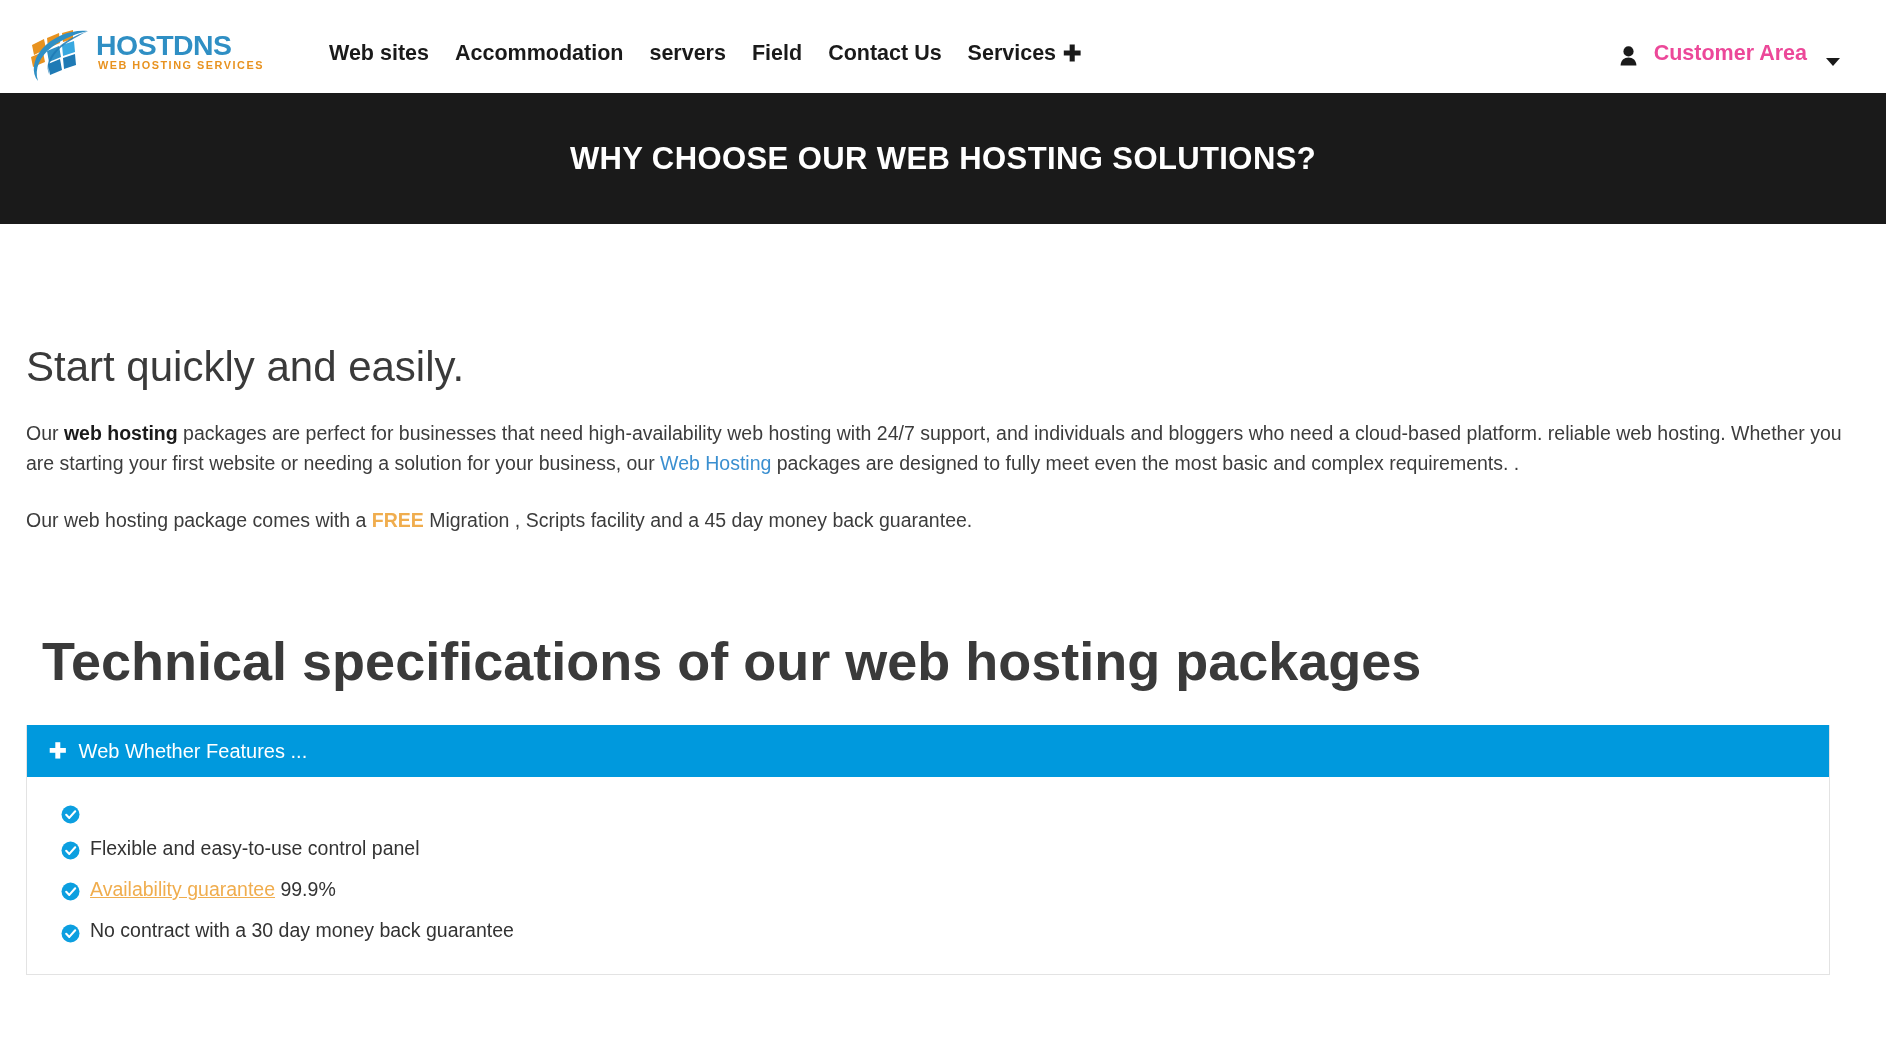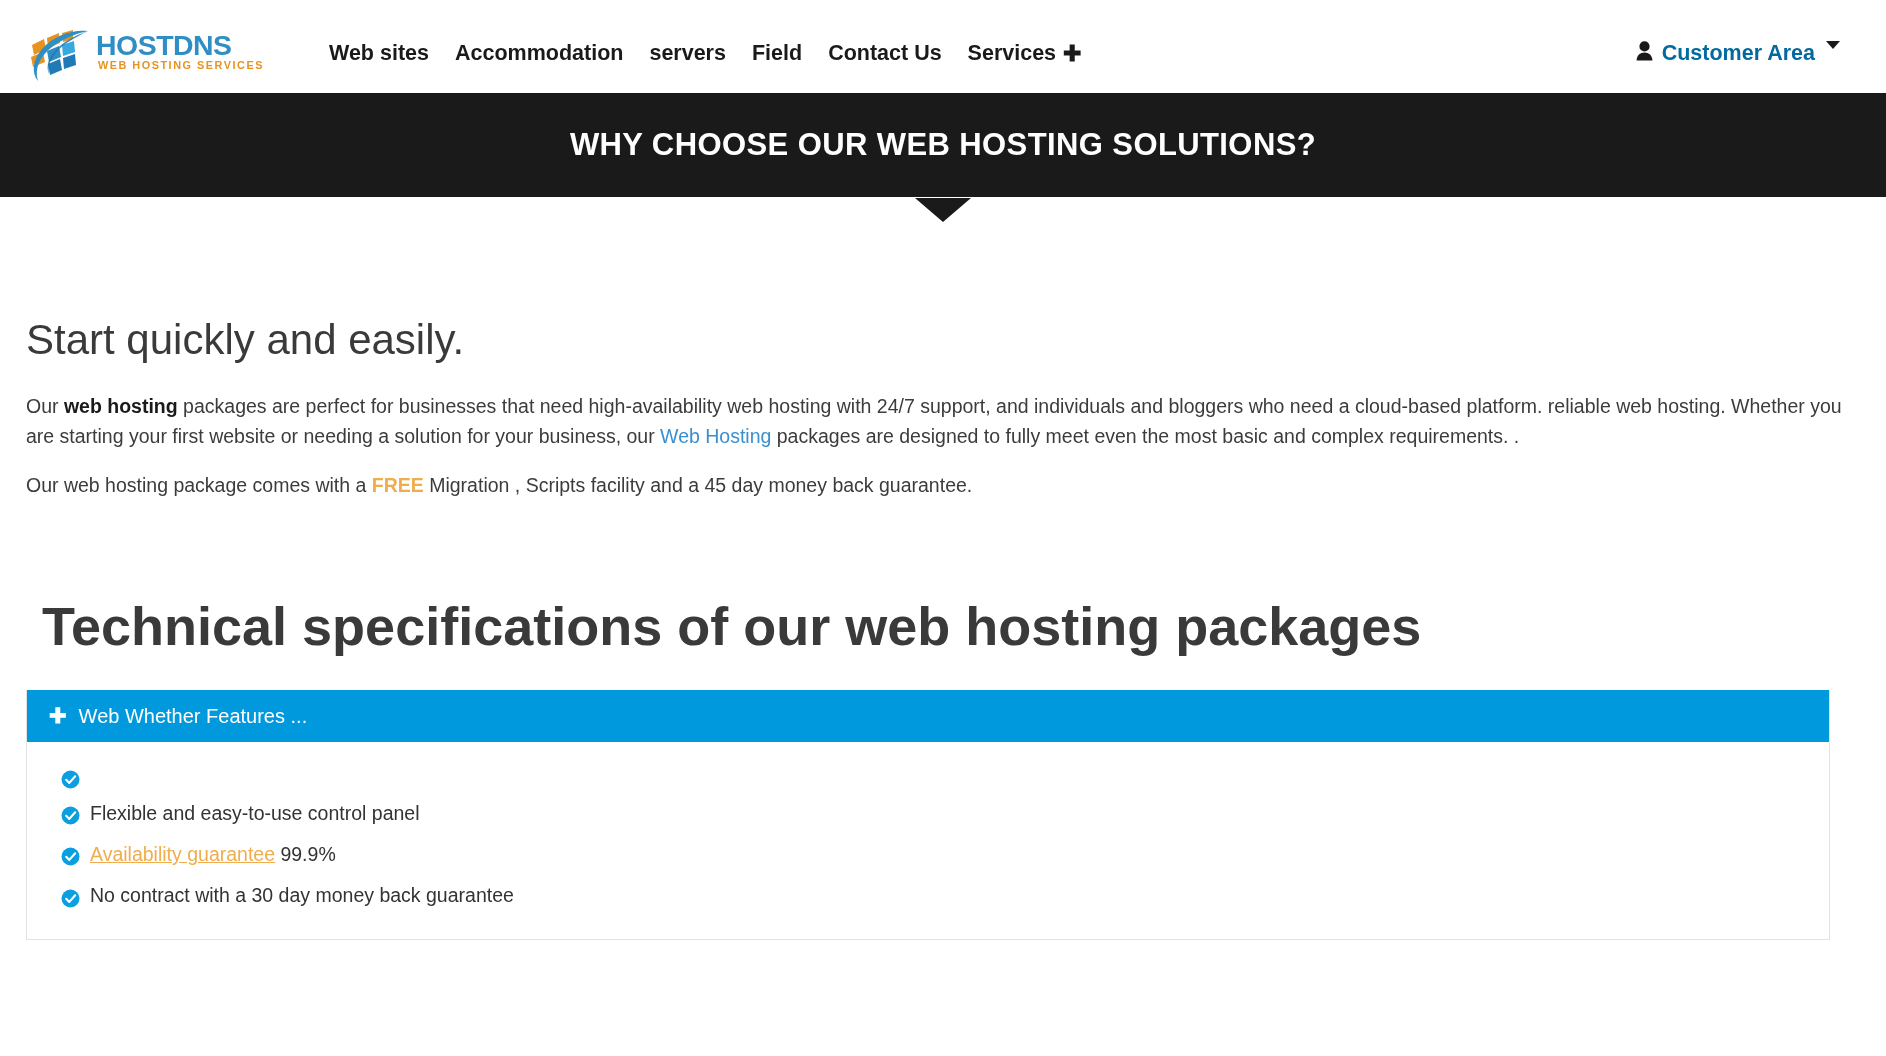--- a/index.html
+++ b/index.html
@@ -35,39 +35,39 @@
     display:flex;
     align-items:center;
     gap:7px;
     line-height:1;
   }
   .plus-glyph { font-size:22px; font-weight:bold; line-height:1; position:relative; top:0px; }
 
   .spacer { flex:1 1 auto; }
 
   .customer-area {
-    display:flex; align-items:flex-start; gap:9px;
-    font-size:21.5px; font-weight:bold; color:#0369a1;
+    display:flex; align-items:flex-end; gap:17px;
+    font-size:21.5px; font-weight:bold; color:#ec4899;
     white-space:nowrap;
     padding-right:20px;
   }
   .user-icon { width:17px; height:20px; display:block; }
   .caret-down {
     width:0;height:0;
     border-left:7px solid transparent;
     border-right:7px solid transparent;
     border-top:8px solid #1a1a1a;
     margin-left:2px;
   }
 
   
   .banner-wrap { position:relative; }
   .banner {
     background:#1a1a1a;
-    height:104px;
+    height:131px;
     display:flex;
     align-items:center;
     justify-content:center;
   }
   .banner-title {
     color:#ffffff;
     font-size:31px;
     font-weight:bold;
     letter-spacing:0.4px;
     text-align:center;
@@ -95,21 +95,21 @@
     line-height:1.15;
   }
 
   .body-par {
     font-size:19.5px;
     line-height:29.5px;
     color:#3c3c3c;
     margin:28px 0 0 0;
     max-width:1840px;
   }
-  .body-par.second { margin-top:20px; }
+  .body-par.second { margin-top:28px; }
   .bold { font-weight:bold; color:#1a1a1a; }
   .link-blue { color:#3a8fd0; text-decoration:none; }
   .free-orange { color:#f0ad4e; font-weight:bold; }
 
   .h-tech {
     font-size:54px;
     font-weight:bold;
     color:#3a3a3a;
     margin:94px 0 0 16px;
     line-height:1.15;

